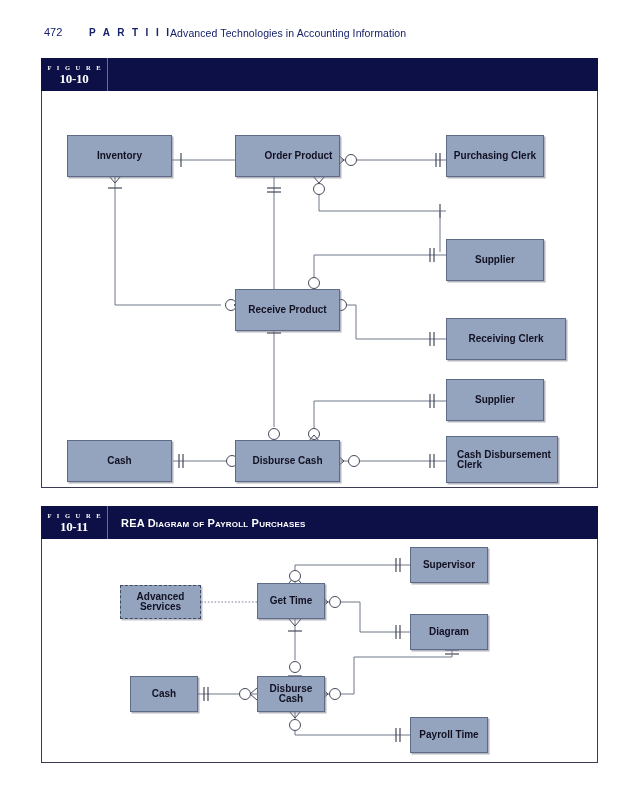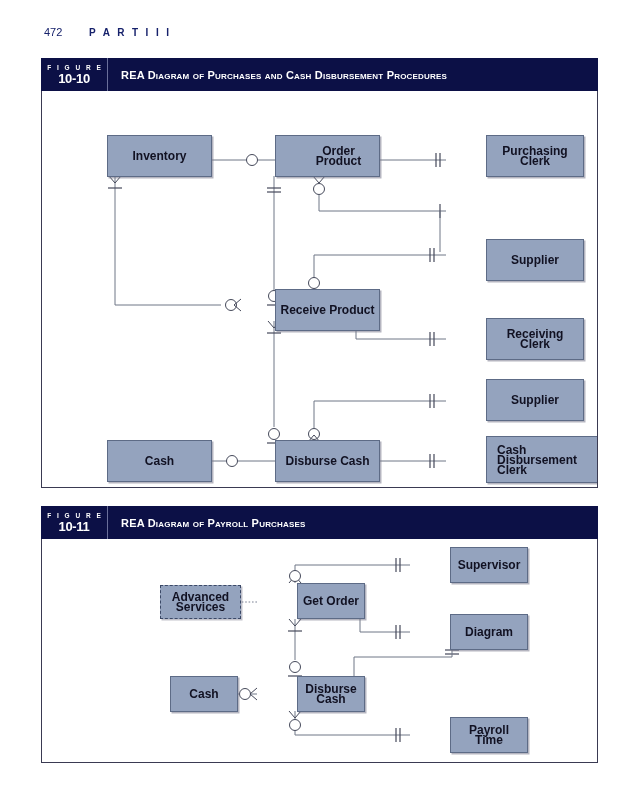--- a/index.html
+++ b/index.html
@@ -34,20 +34,21 @@
   #figure-10-11{top:506px;height:258px;}
 
   .fig-header{
     position:relative;height:33px;background:#0c1046;
     display:flex;align-items:stretch;
   }
   .fig-num-box{
     width:66px;display:flex;flex-direction:column;
     align-items:center;justify-content:center;color:#ffffff;
     border-right:1px solid #6a6f9a;
+    font-family:Liberation Serif, serif;
   }
   .fig-word{
     font-size:6.5px;font-weight:bold;letter-spacing:2px;
     line-height:8px;padding-left:2px;
   }
   .fig-number{
     font-size:13px;font-weight:bold;line-height:14px;letter-spacing:-0.3px;
   }
   .fig-title{
     flex:1;display:flex;align-items:center;padding-left:13px;
@@ -59,53 +60,52 @@
     background:#ffffff;overflow:hidden;
   }
   #figure-10-10 .fig-body{height:396px;}
   #figure-10-11 .fig-body{height:223px;}
 
   
   .ent{
     position:absolute;box-sizing:border-box;
     background:#94a3be;border:1px solid #5d6b86;
     display:flex;align-items:center;justify-content:center;
-    text-align:center;font-size:12px;font-weight:bold;color:#111122;
+    text-align:center;font-size:10px;font-weight:bold;color:#111122;
     line-height:10px;
     box-shadow:1.5px 1.5px 0 rgba(120,120,140,.55);
-    margin-left:40px;
   }
   .ent.dashed{border:1.5px dashed #3b4866;box-shadow:1.5px 1.5px 0 rgba(120,120,140,.45);}
   .ent .lbl{padding:0 3px;}
 
   
   .wires{position:absolute;left:0;top:0;}
   .wires line,.wires path,.wires polyline{
     stroke:#6f7686;stroke-width:1;fill:none;
   }
   .wires circle{stroke:#45495a;stroke-width:1;fill:#ffffff;}
   .wires .tick{stroke:#45495a;stroke-width:1.2;}
   .wires .foot{stroke:#45495a;stroke-width:1;fill:none;}
   .wires .dotted{stroke:#7b8194;stroke-width:1;stroke-dasharray:1.6 1.8;}
 </style>
 </head>
 <body>
 
 <div id="page-header">
   <div id="page-number">472</div>
   <div id="part-label">P A R T   I I I</div>
+  <div id="header-title">Advanced Technologies in Accounting Information</div>
 </div>
 
 <div class="figure" id="figure-10-10">
   <div class="fig-header">
     <div class="fig-num-box">
       <div class="fig-word">F I G U R E</div>
       <div class="fig-number">10-10</div>
     </div>
-    <div class="fig-title">REA Diagram of Purchases and Cash Disbursement Procedures</div>
   </div>
 
   <div class="fig-body">
 
     <svg class="wires" width="555" height="396">
 
       <line x1="129" y1="69" x2="252" y2="69"></line>
       <circle cx="210" cy="69" r="5.5"></circle>
       <path class="foot" d="M129 63 L122 69 L129 75"></path>
       <path class="foot" d="M252 63 L245 69 L252 75"></path>
@@ -185,21 +185,21 @@
     </div>
 
     <div class="ent" style="left:404px;top:148px;width:98px;height:42px;">
       <span class="lbl">Supplier</span>
     </div>
 
     <div class="ent" style="left:193px;top:198px;width:105px;height:42px;">
       <span class="lbl">Receive Product</span>
     </div>
 
-    <div class="ent" style="left:404px;top:227px;width:98px;height:42px;">
+    <div class="ent" style="left:404px;top:227px;width:120px;height:42px;">
       <span class="lbl">Receiving Clerk</span>
     </div>
 
     <div class="ent" style="left:404px;top:288px;width:98px;height:42px;">
       <span class="lbl">Supplier</span>
     </div>
 
     <div class="ent" style="left:25px;top:349px;width:105px;height:42px;">
       <span class="lbl">Cash</span>
     </div>
@@ -266,21 +266,21 @@
       <circle cx="253" cy="186" r="5.5"></circle>
       <line class="tick" x1="354" y1="189" x2="354" y2="203"></line>
       <line class="tick" x1="358" y1="189" x2="358" y2="203"></line>
     </svg>
 
     <div class="ent dashed" style="left:78px;top:46px;width:81px;height:34px;">
       <span class="lbl">Advanced Services</span>
     </div>
 
     <div class="ent" style="left:215px;top:44px;width:68px;height:36px;">
-      <span class="lbl">Get Order</span>
+      <span class="lbl">Get Time</span>
     </div>
 
     <div class="ent" style="left:368px;top:8px;width:78px;height:36px;">
       <span class="lbl">Supervisor</span>
     </div>
 
     <div class="ent" style="left:368px;top:75px;width:78px;height:36px;">
       <span class="lbl">Diagram</span>
     </div>
 

